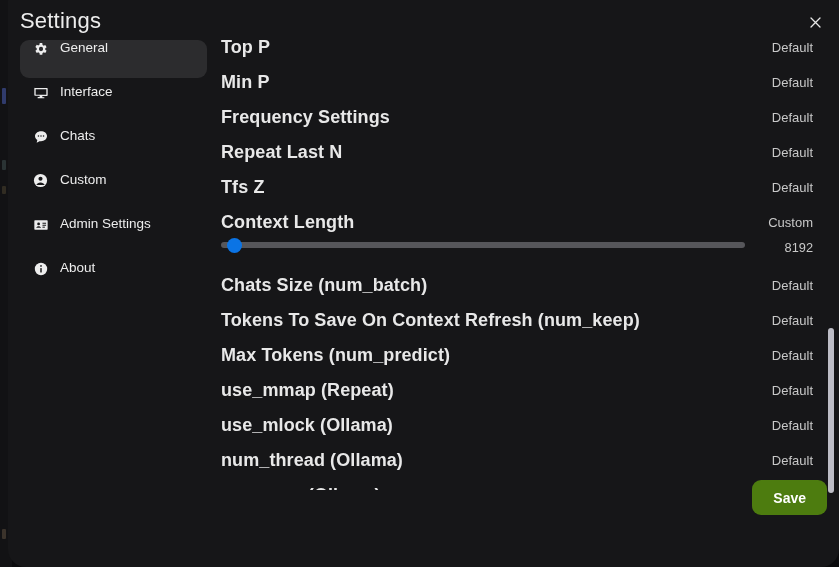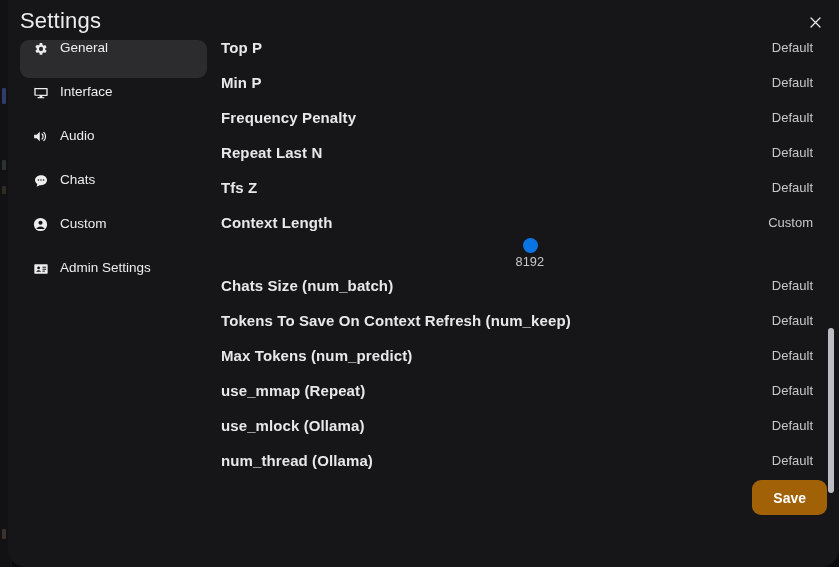--- a/index.html
+++ b/index.html
@@ -87,35 +87,34 @@
   }
   #content-inner { position: absolute; left: 0; top: -4px; width: 620px; }
 
   .setting-row {
     display: flex; align-items: center; justify-content: space-between;
     height: 35px;
     padding: 0 14px 0 14px;
     cursor: pointer;
   }
   .setting-row .s-name {
-    font-size: 15px; font-weight: 700; color: #e8e8e8;
+    font-size: 18px; font-weight: 700; color: #e8e8e8;
     letter-spacing: .1px;
   }
   .setting-row .s-value {
     font-size: 13px; font-weight: 400; color: #c8c8c8;
     white-space: nowrap;
   }
 
   
   .slider-row {
-    display: flex; align-items: center;
+    display: flex; align-items: flex-start;
     height: 28px;
     padding: 0 14px 0 14px;
     gap: 14px;
-    flex-direction: column;
   }
   .slider-track-wrap {
     position: relative;
     flex: 1 1 auto;
     height: 10px;
     display: flex; align-items: center;
     cursor: pointer;
   }
   .slider-track {
     position: absolute; left: 0; right: 0; top: 2px;
@@ -145,21 +144,21 @@
     width: 6px; height: 165px;
     border-radius: 3px;
     background: #bdbdc6;
   }
 
   
   #save-button {
     position: absolute; right: 12px; bottom: 52px;
     height: 35px; padding: 12px 21px;
     display: flex; align-items: center; justify-content: center;
-    background: #a16207;
+    background: #4d7c0f;
     color: #ffffff;
     font-size: 14px; font-weight: 700;
     border: none; border-radius: 9px;
     cursor: pointer;
     font-family: "Liberation Sans", sans-serif;
   }
 </style>
 </head>
 <body>
 
@@ -199,30 +198,20 @@
       <div class="sidebar-item">
         <span class="s-icon">
           <svg width="16" height="16" viewBox="0 0 24 24">
               <path d="M3 4.5h18a1 1 0 0 1 1 1v10a1 1 0 0 1-1 1h-7v2h3v1.5H7V18h3v-2H3a1 1 0 0 1-1-1v-10a1 1 0 0 1 1-1zm1 2v8h16v-8H4z"></path>
             </svg>
         </span>
         <span class="s-label">Interface</span>
       </div>
 
 
-      <div class="sidebar-item">
-        <span class="s-icon">
-          <svg width="17" height="17" viewBox="0 0 24 24">
-              <path d="M3 9.5h3.6L11 5.2v13.6L6.6 14.5H3z"></path>
-              <path d="M14.2 8.4a5 5 0 0 1 0 7.2" stroke="#ededed" stroke-width="1.7" fill="none" stroke-linecap="round"></path>
-              <path d="M16.7 6.2a8.2 8.2 0 0 1 0 11.6" stroke="#ededed" stroke-width="1.7" fill="none" stroke-linecap="round"></path>
-            </svg>
-        </span>
-        <span class="s-label">Audio</span>
-      </div>
 
       <div class="sidebar-item">
         <span class="s-icon">
           <svg width="16" height="16" viewBox="0 0 24 24">
               <path d="M12 3.2c-5 0-9 3.3-9 7.4 0 2.4 1.4 4.5 3.5 5.9l-1 4 4.3-2.3c.7.1 1.4.2 2.2.2 5 0 9-3.3 9-7.8S17 3.2 12 3.2z"></path>
               <circle cx="8.2" cy="10.6" r="1.15" fill="#161618"></circle>
               <circle cx="12" cy="10.6" r="1.15" fill="#161618"></circle>
               <circle cx="15.8" cy="10.6" r="1.15" fill="#161618"></circle>
             </svg>
         </span>
@@ -247,38 +236,48 @@
               <circle cx="8.4" cy="10.4" r="2.1" fill="#161618"></circle>
               <path d="M4.7 16.1c.6-1.6 2.1-2.4 3.7-2.4s3.1.8 3.7 2.4z" fill="#161618"></path>
               <rect x="14.2" y="8.6" width="5.4" height="1.5" fill="#161618"></rect>
               <rect x="14.2" y="11.6" width="5.4" height="1.5" fill="#161618"></rect>
               <rect x="14.2" y="14.5" width="3.6" height="1.5" fill="#161618"></rect>
             </svg>
         </span>
         <span class="s-label">Admin Settings</span>
       </div>
 
+      <div class="sidebar-item">
+        <span class="s-icon">
+          <svg width="16" height="16" viewBox="0 0 24 24">
+              <circle cx="12" cy="12" r="9.3"></circle>
+              <rect x="10.9" y="10.4" width="2.2" height="7" rx="1" fill="#161618"></rect>
+              <circle cx="12" cy="7.4" r="1.3" fill="#161618"></circle>
+            </svg>
+        </span>
+        <span class="s-label">About</span>
+      </div>
 
     </nav>
 
     <div id="content">
       <div id="content-inner">
 
         <div class="setting-row">
           <span class="s-name">Top P</span>
           <span class="s-value">Default</span>
         </div>
 
         <div class="setting-row">
           <span class="s-name">Min P</span>
           <span class="s-value">Default</span>
         </div>
 
         <div class="setting-row">
-          <span class="s-name">Frequency Penalty</span>
+          <span class="s-name">Frequency Settings</span>
           <span class="s-value">Default</span>
         </div>
 
         <div class="setting-row">
           <span class="s-name">Repeat Last N</span>
           <span class="s-value">Default</span>
         </div>
 
         <div class="setting-row">
           <span class="s-name">Tfs Z</span>

